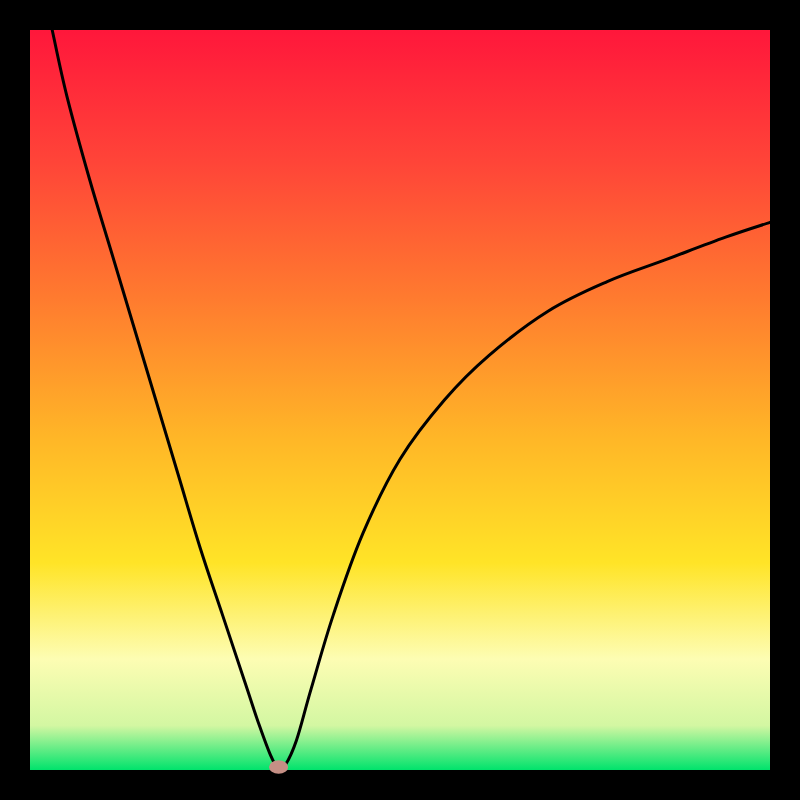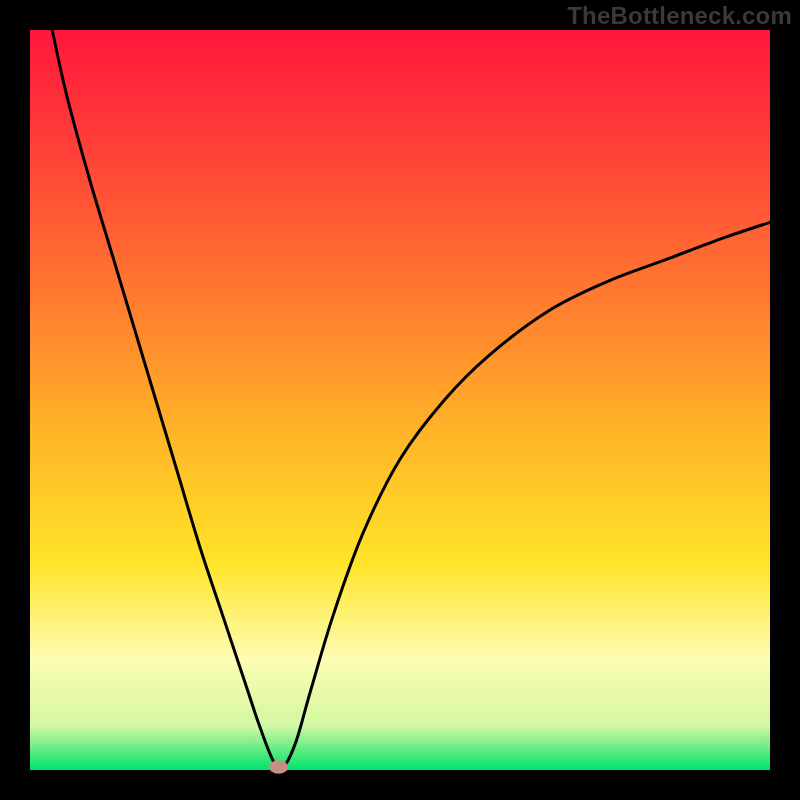--- a/index.html
+++ b/index.html
@@ -34,21 +34,20 @@
     left: 0;
     width: 800px;
     height: 800px;
     display: block;
   }
 </style>
 </head>
 <body>
 
 <div class="frame">
-  <div class="watermark">TheBottleneck.com</div>
 
   <svg class="plot" viewBox="0 0 800 800">
     <defs>
       <linearGradient id="bg-grad" x1="0" y1="0" x2="0" y2="1">
           <stop offset="0%" stop-color="#ff173b"></stop>
           <stop offset="18%" stop-color="#ff4538"></stop>
           <stop offset="36%" stop-color="#ff7a2f"></stop>
           <stop offset="55.00000000000001%" stop-color="#ffb627"></stop>
           <stop offset="72%" stop-color="#ffe427"></stop>
           <stop offset="85%" stop-color="#fdfdb3"></stop>

